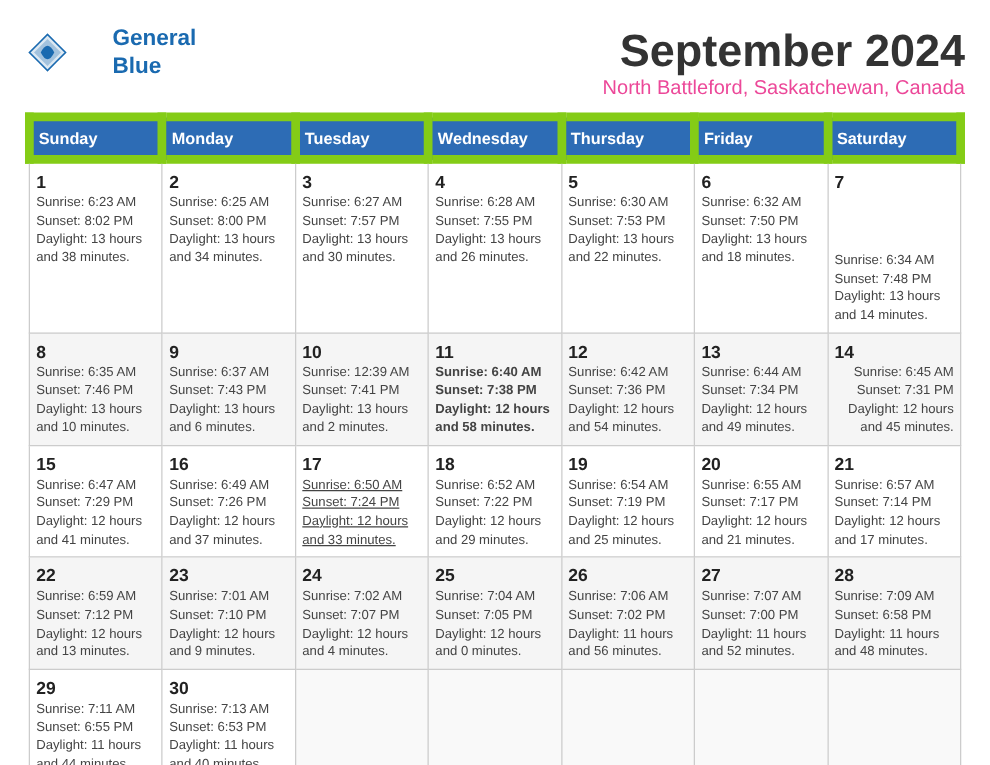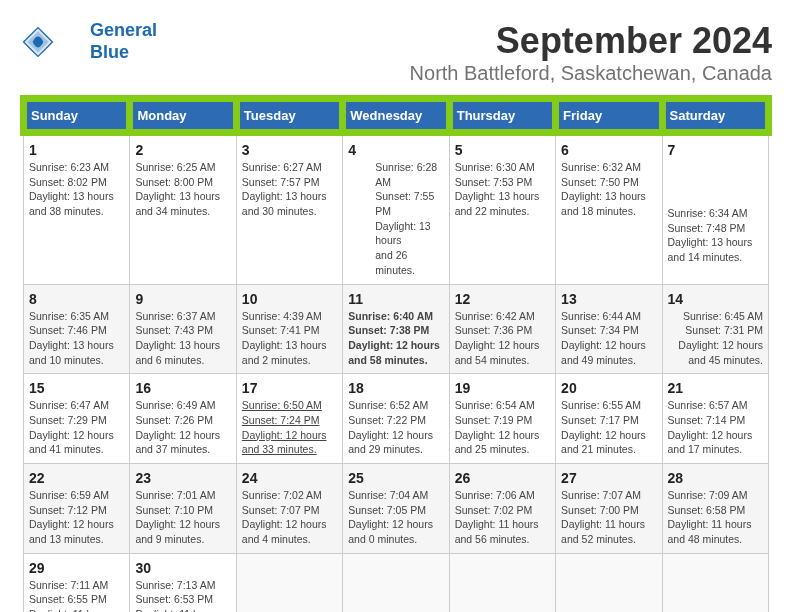--- a/index.html
+++ b/index.html
@@ -34,22 +34,22 @@
     }
     .title-section {
       text-align: right;
     }
     .main-title {
       font-size: 36px;
       font-weight: bold;
       color: #333;
     }
     .subtitle {
-      font-size: 20px;
-      color: #737373;
+      font-size: 16px;
+      color: #ec4899;
     }
     table {
       width: 100%;
       border-collapse: collapse;
       font-size: 11px;
     }
     thead tr th {
       background: #2d6cb5;
       color: #fff;
       padding: 6px 4px;
@@ -137,21 +137,21 @@
         </td>
         <td>
           <span class="day-num">3</span>
           <div class="day-info" style="white-space: pre-line;">Sunrise: 6:27 AM
 Sunset: 7:57 PM
 Daylight: 13 hours
 and 30 minutes.</div>
         </td>
         <td>
           <span class="day-num">4</span>
-          <div class="day-info" style="white-space: pre-line; margin-left: 27px;">Sunrise: 6:28 AM
+          <div class="day-info" style="white-space: pre-line;">Sunrise: 6:28 AM
 Sunset: 7:55 PM
 Daylight: 13 hours
 and 26 minutes.</div>
         </td>
         <td>
           <span class="day-num">5</span>
           <div class="day-info" style="white-space: pre-line;">Sunrise: 6:30 AM
 Sunset: 7:53 PM
 Daylight: 13 hours
 and 22 minutes.</div>
@@ -181,21 +181,21 @@
         </td>
         <td>
           <span class="day-num">9</span>
           <div class="day-info" style="white-space: pre-line;">Sunrise: 6:37 AM
 Sunset: 7:43 PM
 Daylight: 13 hours
 and 6 minutes.</div>
         </td>
         <td>
           <span class="day-num">10</span>
-          <div class="day-info" style="white-space: pre-line;">Sunrise: 4:39 AM
+          <div class="day-info" style="white-space: pre-line;">Sunrise: 12:39 AM
 Sunset: 7:41 PM
 Daylight: 13 hours
 and 2 minutes.</div>
         </td>
         <td>
           <span class="day-num">11</span>
           <div class="day-info" style="white-space: pre-line; font-weight: bold;">Sunrise: 6:40 AM
 Sunset: 7:38 PM
 Daylight: 12 hours
 and 58 minutes.</div>

